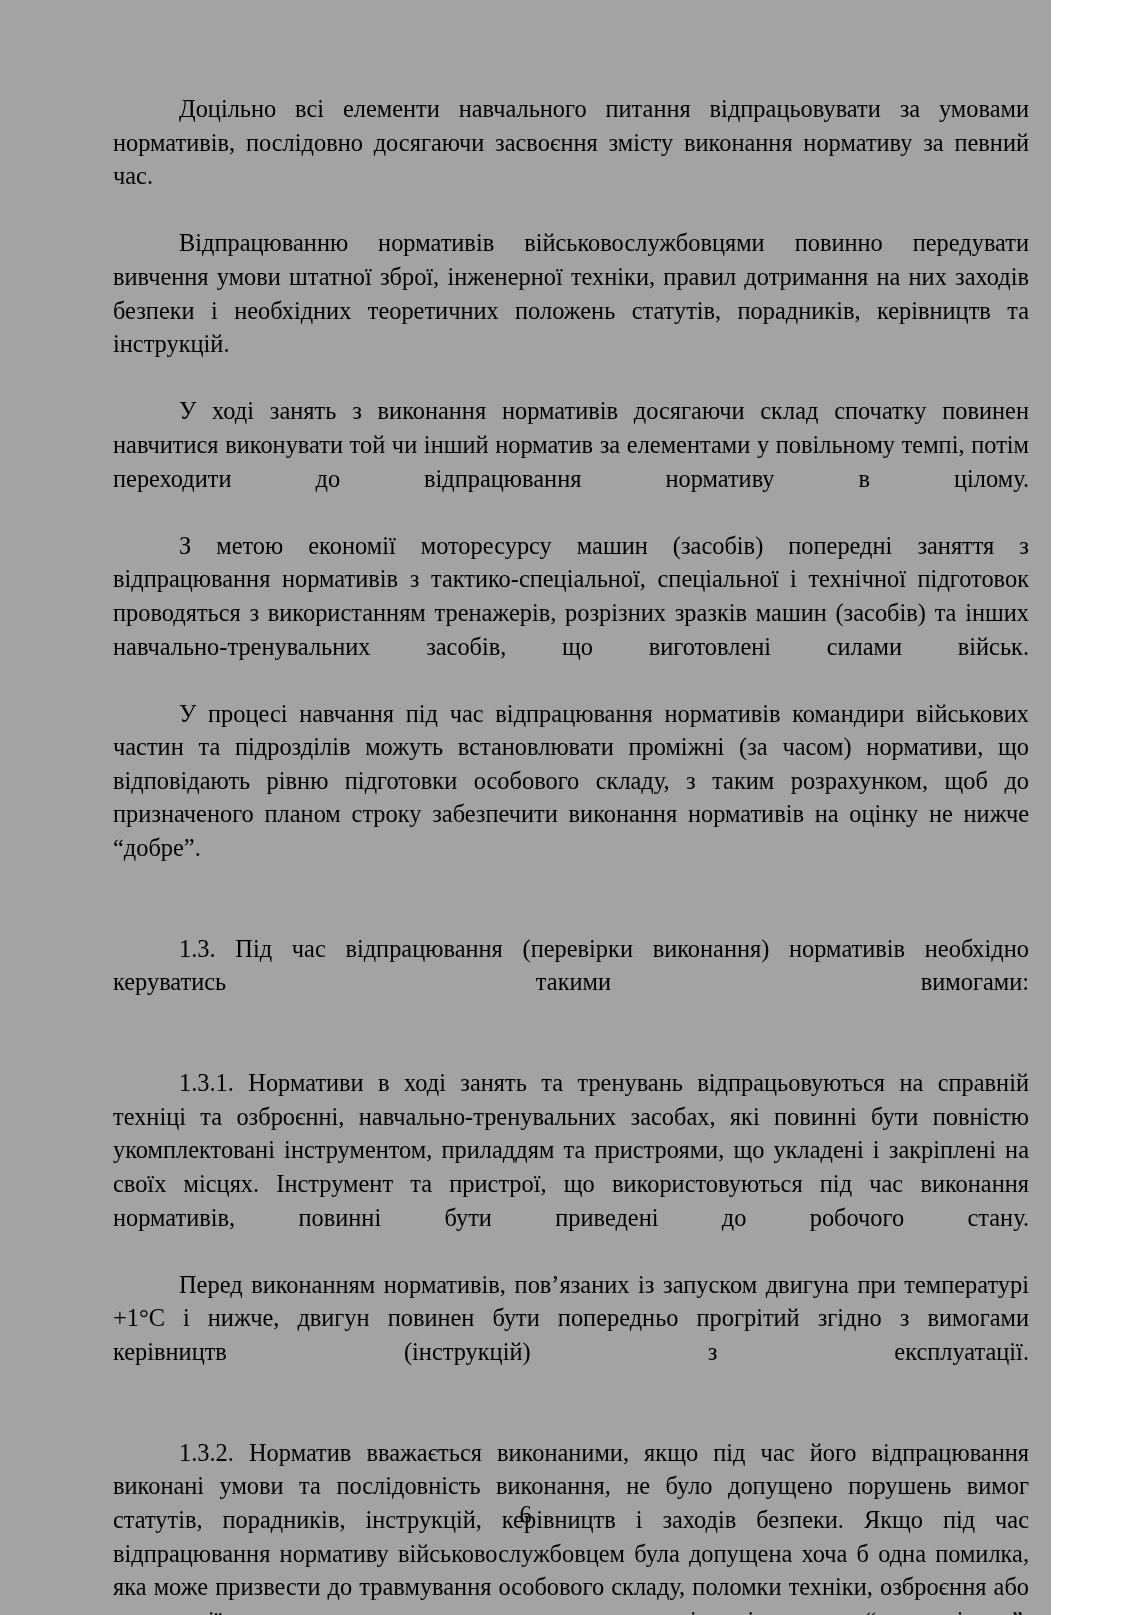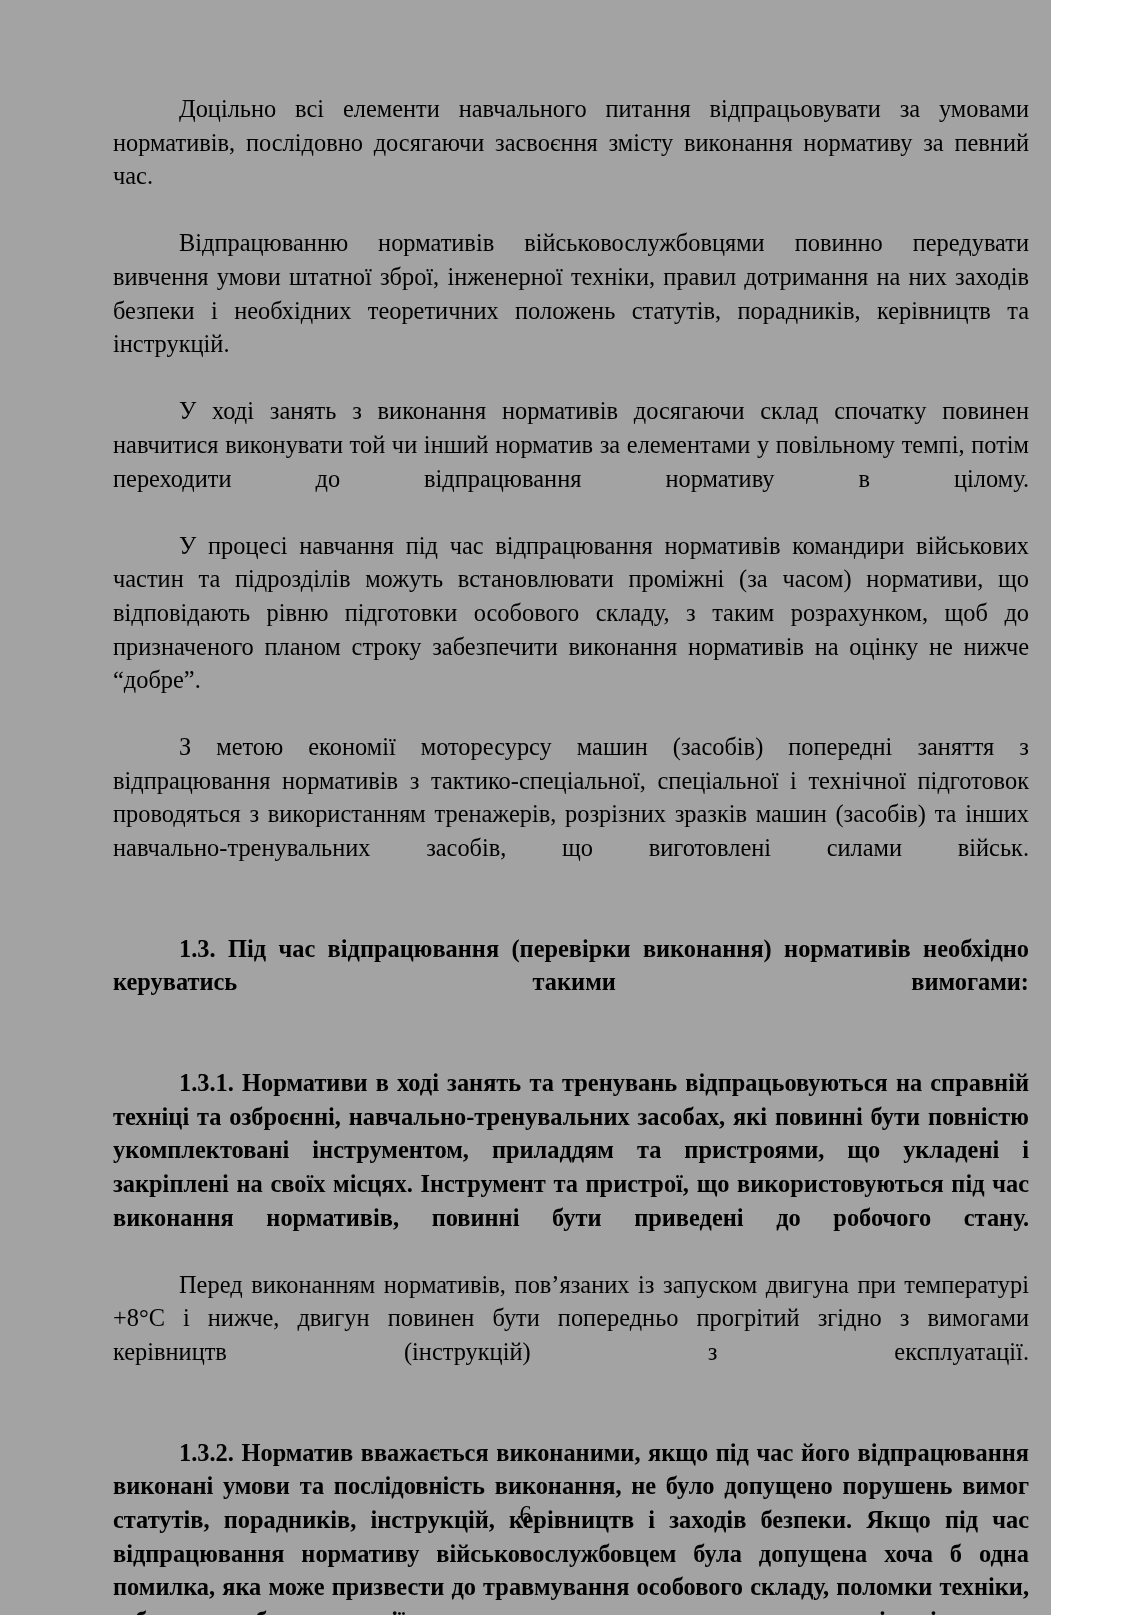--- a/index.html
+++ b/index.html
@@ -39,21 +39,20 @@
     text-align: justify;
   }
   
   p.para::after {
     content: "";
     display: inline-block;
     width: 100%;
   }
   p.gap-before {
     margin-top: 33.6px;
-    font-weight: bold;
   }
   .page-number {
     position: absolute;
     left: 0;
     right: 0;
     top: 1500px;
     text-align: center;
     font-size: 24.4px;
     line-height: 30px;
     font-family: "Liberation Serif", "DejaVu Serif", serif;
@@ -62,23 +61,23 @@
 </style>
 </head>
 <body>
 
 <div class="page">
 
   <div class="text-block">
     <p class="para">Доцільно всі елементи навчального питання відпрацьовувати за умовами нормативів, послідовно досягаючи засвоєння змісту виконання нормативу за певний час.</p>
     <p class="para">Відпрацюванню нормативів військовослужбовцями повинно передувати вивчення умови штатної зброї, інженерної техніки, правил дотримання на них заходів безпеки і необхідних теоретичних положень статутів, порадників, керівництв та інструкцій.</p>
     <p class="para">У ході занять з виконання нормативів досягаючи склад спочатку повинен навчитися виконувати той чи інший норматив за елементами у повільному темпі, потім переходити до відпрацювання нормативу в цілому.</p>
+    <p class="para">З метою економії моторесурсу машин (засобів) попередні заняття з відпрацювання нормативів з тактико-спеціальної, спеціальної і технічної підготовок проводяться з використанням тренажерів, розрізних зразків машин (засобів) та інших навчально-тренувальних засобів, що виготовлені силами військ.</p>
     <p class="para">У процесі навчання під час відпрацювання нормативів командири військових частин та підрозділів можуть встановлювати проміжні (за часом) нормативи, що відповідають рівню підготовки особового складу, з таким розрахунком, щоб до призначеного планом строку забезпечити виконання нормативів на оцінку не нижче “добре”.</p>
-    <p class="para">З метою економії моторесурсу машин (засобів) попередні заняття з відпрацювання нормативів з тактико-спеціальної, спеціальної і технічної підготовок проводяться з використанням тренажерів, розрізних зразків машин (засобів) та інших навчально-тренувальних засобів, що виготовлені силами військ.</p>
     <p class="para gap-before">1.3. Під час відпрацювання (перевірки виконання) нормативів необхідно керуватись такими вимогами:</p>
     <p class="para gap-before">1.3.1. Нормативи в ході занять та тренувань відпрацьовуються на справній техніці та озброєнні, навчально-тренувальних засобах, які повинні бути повністю укомплектовані інструментом, приладдям та пристроями, що укладені і закріплені на своїх місцях. Інструмент та пристрої, що використовуються під час виконання нормативів, повинні бути приведені до робочого стану.</p>
-    <p class="para">Перед виконанням нормативів, пов’язаних із запуском двигуна при температурі +8°C і нижче, двигун повинен бути попередньо прогрітий згідно з вимогами керівництв (інструкцій) з експлуатації.</p>
+    <p class="para">Перед виконанням нормативів, пов’язаних із запуском двигуна при температурі +1°C і нижче, двигун повинен бути попередньо прогрітий згідно з вимогами керівництв (інструкцій) з експлуатації.</p>
     <p class="para gap-before">1.3.2. Норматив вважається виконаними, якщо під час його відпрацювання виконані умови та послідовність виконання, не було допущено порушень вимог статутів, порадників, інструкцій, керівництв і заходів безпеки. Якщо під час відпрацювання нормативу військовослужбовцем була допущена хоча б одна помилка, яка може призвести до травмування особового складу, поломки техніки, озброєння або до аварії, виконання нормативу припиняється і оцінюється “незадовільно”.</p>
   </div>
 
   <div class="page-number">6</div>
 
 </div>
 
 </body></html>

